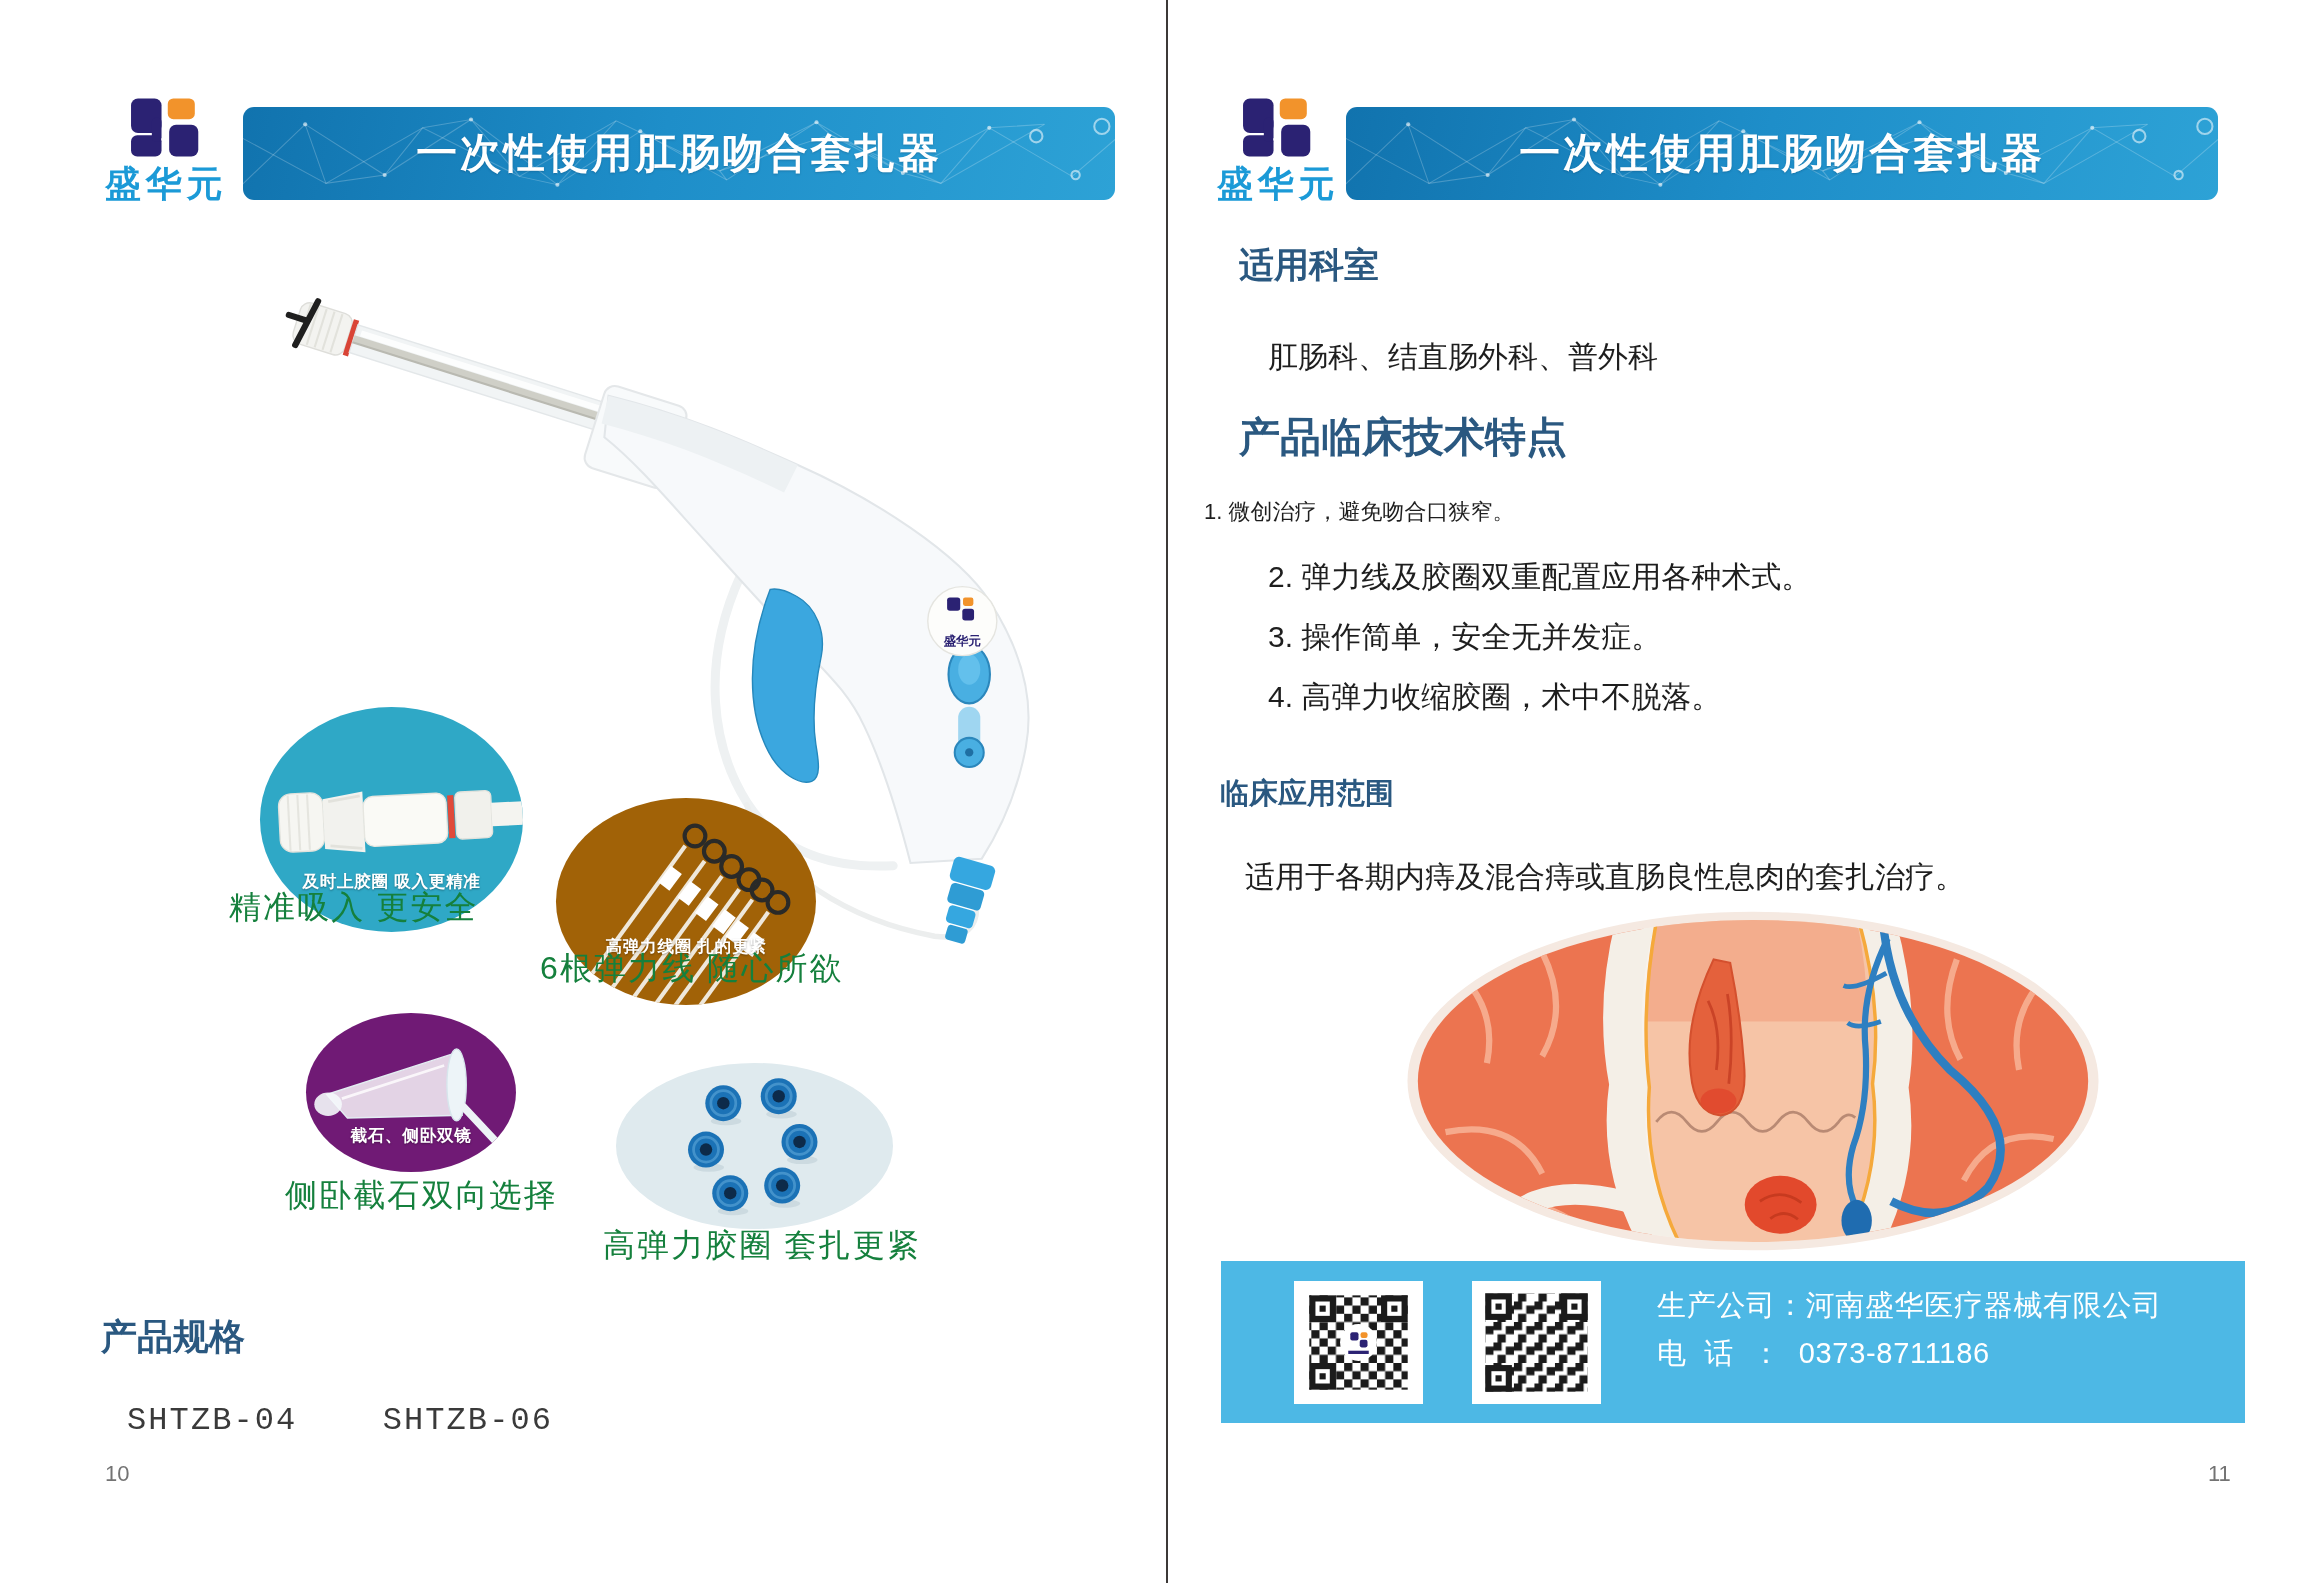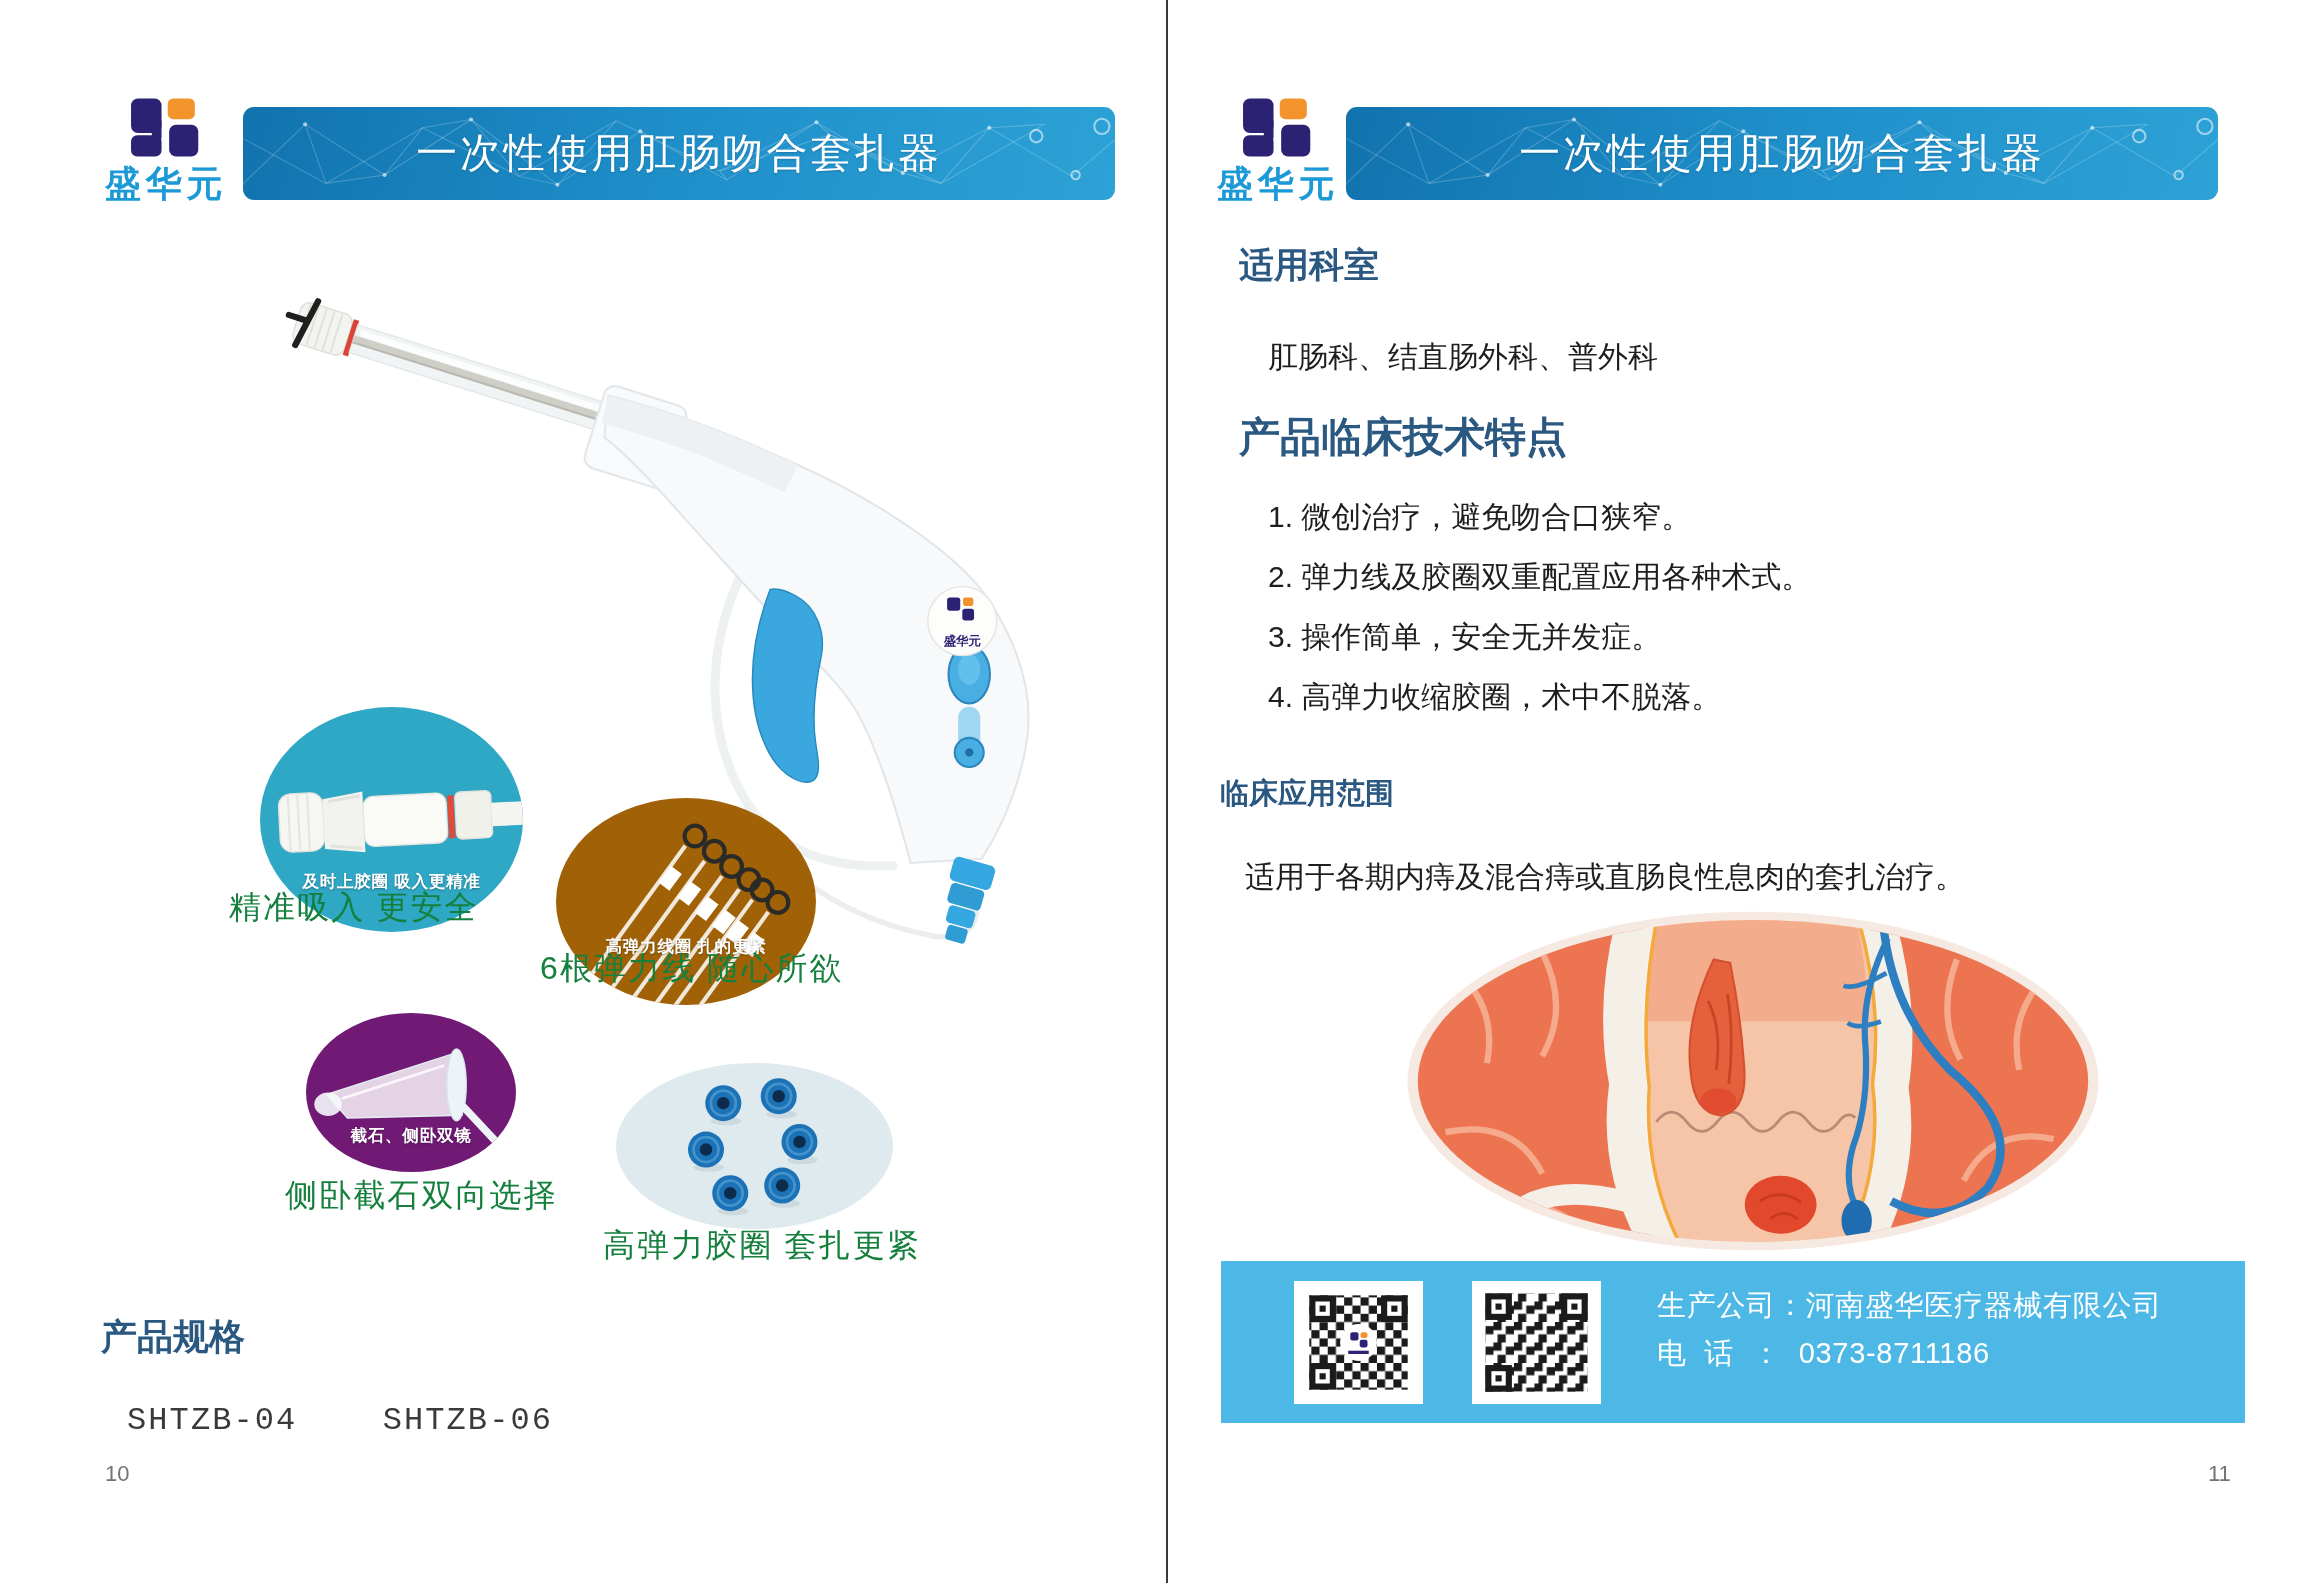--- a/index.html
+++ b/index.html
@@ -10,21 +10,21 @@
   .divider{position:absolute;left:1158px;top:0;width:2.1px;height:1584px;background:#3c3937;}
 
   
   .logo-text{font-size:36px;font-weight:bold;color:#1b9ad7;letter-spacing:4.8px;white-space:nowrap;}
 
   
   .banner{position:absolute;height:93px;border-radius:11px;overflow:hidden;
           background:linear-gradient(103deg,#1173ae 0%,#1e8ec9 48%,#2da2d6 100%);}
   .banner .deco{position:absolute;inset:0;width:100%;height:100%;}
   .banner .banner-text{position:relative;display:block;text-align:center;line-height:93px;
-          color:#ffffff;font-size:41px;font-weight:normal;letter-spacing:2.8px;white-space:nowrap;
+          color:#ffffff;font-size:41px;font-weight:bold;letter-spacing:2.8px;white-space:nowrap;
           text-shadow:0 1.4px 2.1px rgba(0,40,70,.25);}
 
   .h-blue{color:#2a5880;font-weight:bold;white-space:nowrap;}
   .body-text{color:#1e1e1e;white-space:nowrap;}
 
   
   .fcirc{position:absolute;border-radius:50%;overflow:hidden;}
   .fcirc svg{position:absolute;inset:0;}
   .fcirc .overlay{position:absolute;left:0;right:0;text-align:center;color:#ffffff;
          font-weight:bold;font-size:16.6px;letter-spacing:0.7px;white-space:nowrap;
@@ -297,21 +297,21 @@
             <circle cx="1243" cy="28" r="11"></circle>
         </g>
       </svg>
       <span class="banner-text">一次性使用肛肠吻合套扎器</span>
     </div>
 
     <div class="abs h-blue" style="left:1231px;top:242px;font-size:35px">适用科室</div>
     <div class="abs body-text" style="left:1260px;top:337px;font-size:30px">肛肠科、结直肠外科、普外科</div>
 
     <div class="abs h-blue" style="left:1231px;top:410px;font-size:41px">产品临床技术特点</div>
-    <div class="abs body-text" style="left:1260px;top:497px;font-size:30px">1. 微创治疗，避免吻合口狭窄。</div>
+    <div class="abs body-text" style="left:1196px;top:497px;font-size:22px">1. 微创治疗，避免吻合口狭窄。</div>
     <div class="abs body-text" style="left:1260px;top:557px;font-size:30px">2. 弹力线及胶圈双重配置应用各种术式。</div>
     <div class="abs body-text" style="left:1260px;top:617px;font-size:30px">3. 操作简单，安全无并发症。</div>
     <div class="abs body-text" style="left:1260px;top:677px;font-size:30px">4. 高弹力收缩胶圈，术中不脱落。</div>
 
     <div class="abs h-blue" style="left:1212px;top:774px;font-size:29px">临床应用范围</div>
     <div class="abs body-text" style="left:1237px;top:857px;font-size:30px">适用于各期内痔及混合痔或直肠良性息肉的套扎治疗。</div>
 
     <svg class="abs" style="left:1396px;top:911px" width="698" height="340" viewBox="0 0 1010 492">
       <defs>
         <clipPath id="anat">

